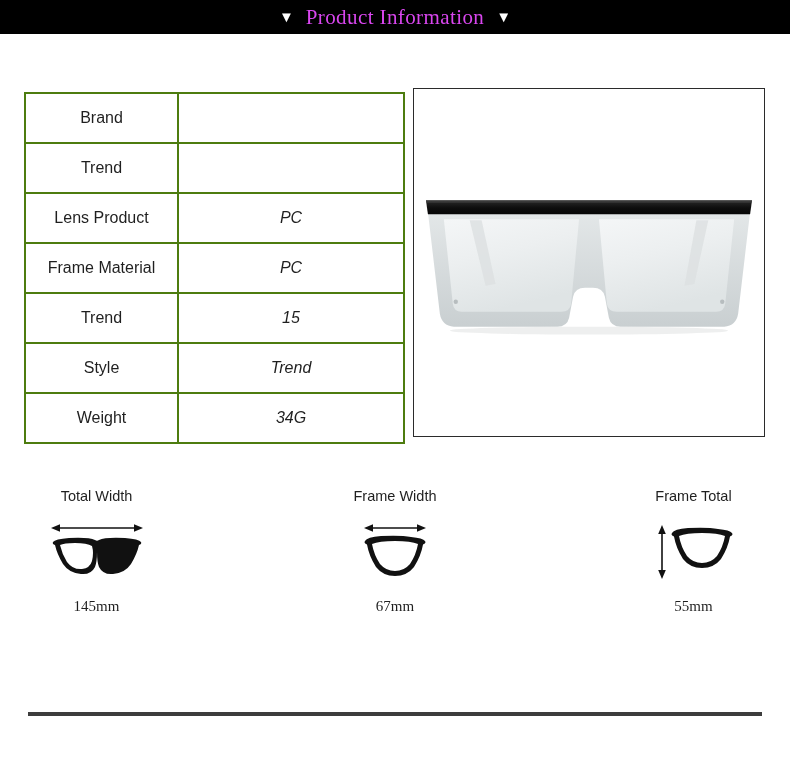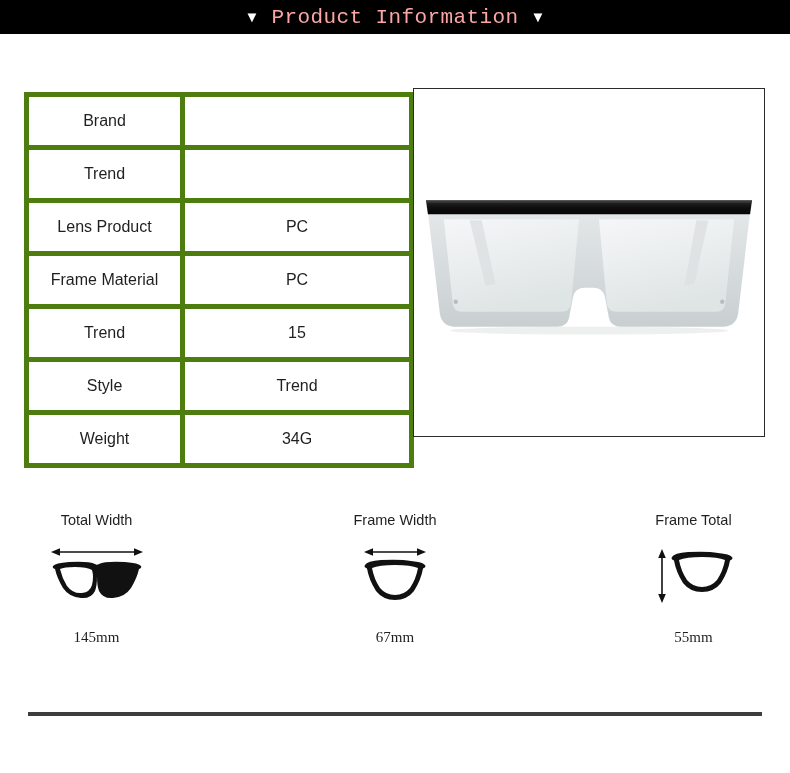--- a/index.html
+++ b/index.html
@@ -22,25 +22,25 @@
     left: 0;
     top: 0;
     width: 790px;
     height: 34px;
     background: #000000;
     display: flex;
     align-items: center;
     justify-content: center;
   }
   .header-title {
-    color: #fca5a5;
+    color: #d946ef;
     font-size: 21px;
     letter-spacing: 0.4px;
     white-space: nowrap;
-    font-family: Liberation Mono, monospace;
+    font-family: Liberation Serif, serif;
   }
   .header-caret {
     color: #ffffff;
     font-size: 15px;
     line-height: 1;
     position: relative;
     top: -1px;
   }
   .header-caret.left { margin-right: 12px; }
   .header-caret.right { margin-left: 12px; }
@@ -48,31 +48,31 @@
   
   .spec-table {
     position: absolute;
     left: 24px;
     top: 92px;
     width: 361px;
     border-collapse: collapse;
     table-layout: fixed;
   }
   .spec-table td {
-    border: 5px solid #4d7c0f;
+    border: 2px solid #4d7c0f;
     height: 48px;
     text-align: center;
     vertical-align: middle;
     font-size: 16px;
     color: #1f1f1f;
     font-family: "Liberation Sans", sans-serif;
     padding: 0 4px;
   }
   .spec-table td.label-cell { width: 143px; }
-  .spec-table td.value-cell { width: 216px; }
+  .spec-table td.value-cell { width: 216px; font-style: italic; }
 
   
   .image-panel {
     position: absolute;
     left: 413px;
     top: 88px;
     width: 352px;
     height: 349px;
     border: 1px solid #2b2b2b;
     background: #ffffff;
@@ -82,21 +82,21 @@
   .image-panel svg {
     display: block;
     width: 100%;
     height: 100%;
   }
 
   
   .measure-strip {
     position: absolute;
     left: 22px;
-    top: 512px;
+    top: 488px;
     width: 746px;
     height: 140px;
     display: flex;
     justify-content: space-between;
     align-items: flex-start;
   }
   .measure-item {
     width: 149px;
     display: flex;
     flex-direction: column;
@@ -109,21 +109,21 @@
     white-space: nowrap;
   }
   .measure-figure {
     height: 70px;
     margin-top: 12px;
     display: flex;
     align-items: center;
     justify-content: center;
   }
   .measure-value {
-    margin-top: 19px;
+    margin-top: 12px;
     font-size: 15px;
     color: #1f1f1f;
     font-family: "Liberation Serif", serif;
     white-space: nowrap;
   }
 
   
   .bottom-divider {
     position: absolute;
     left: 28px;

